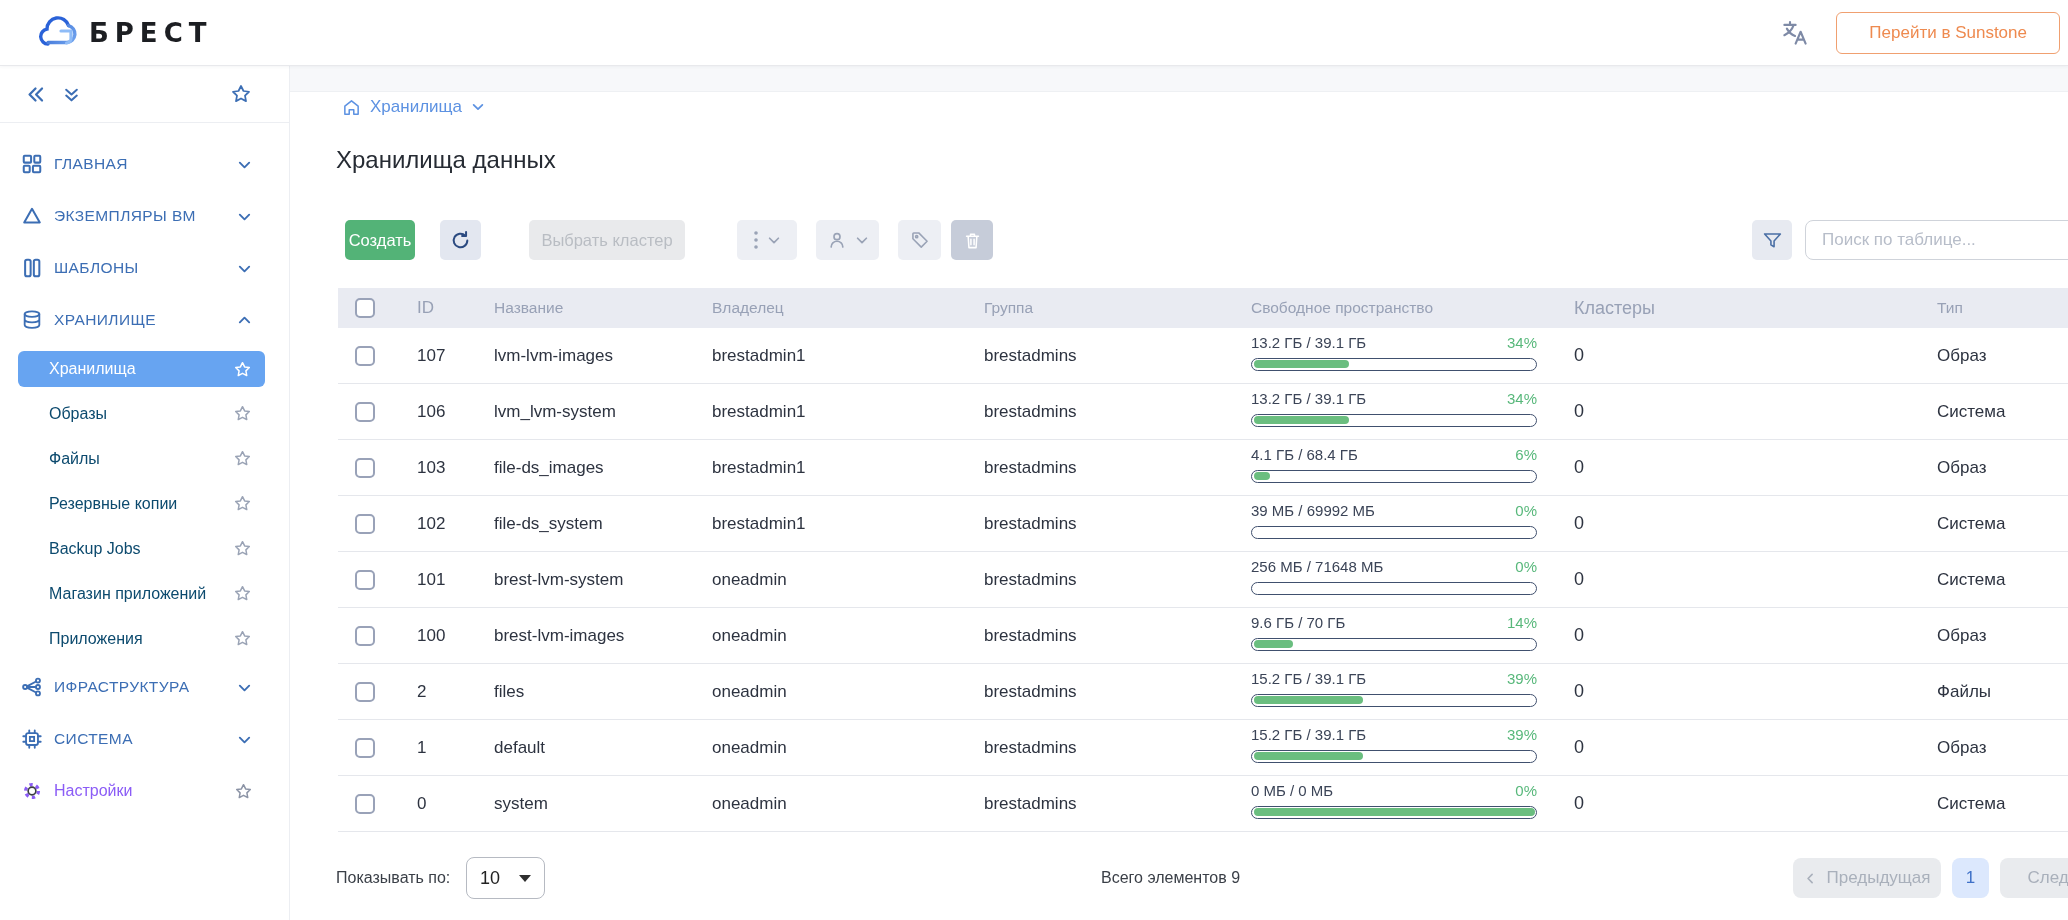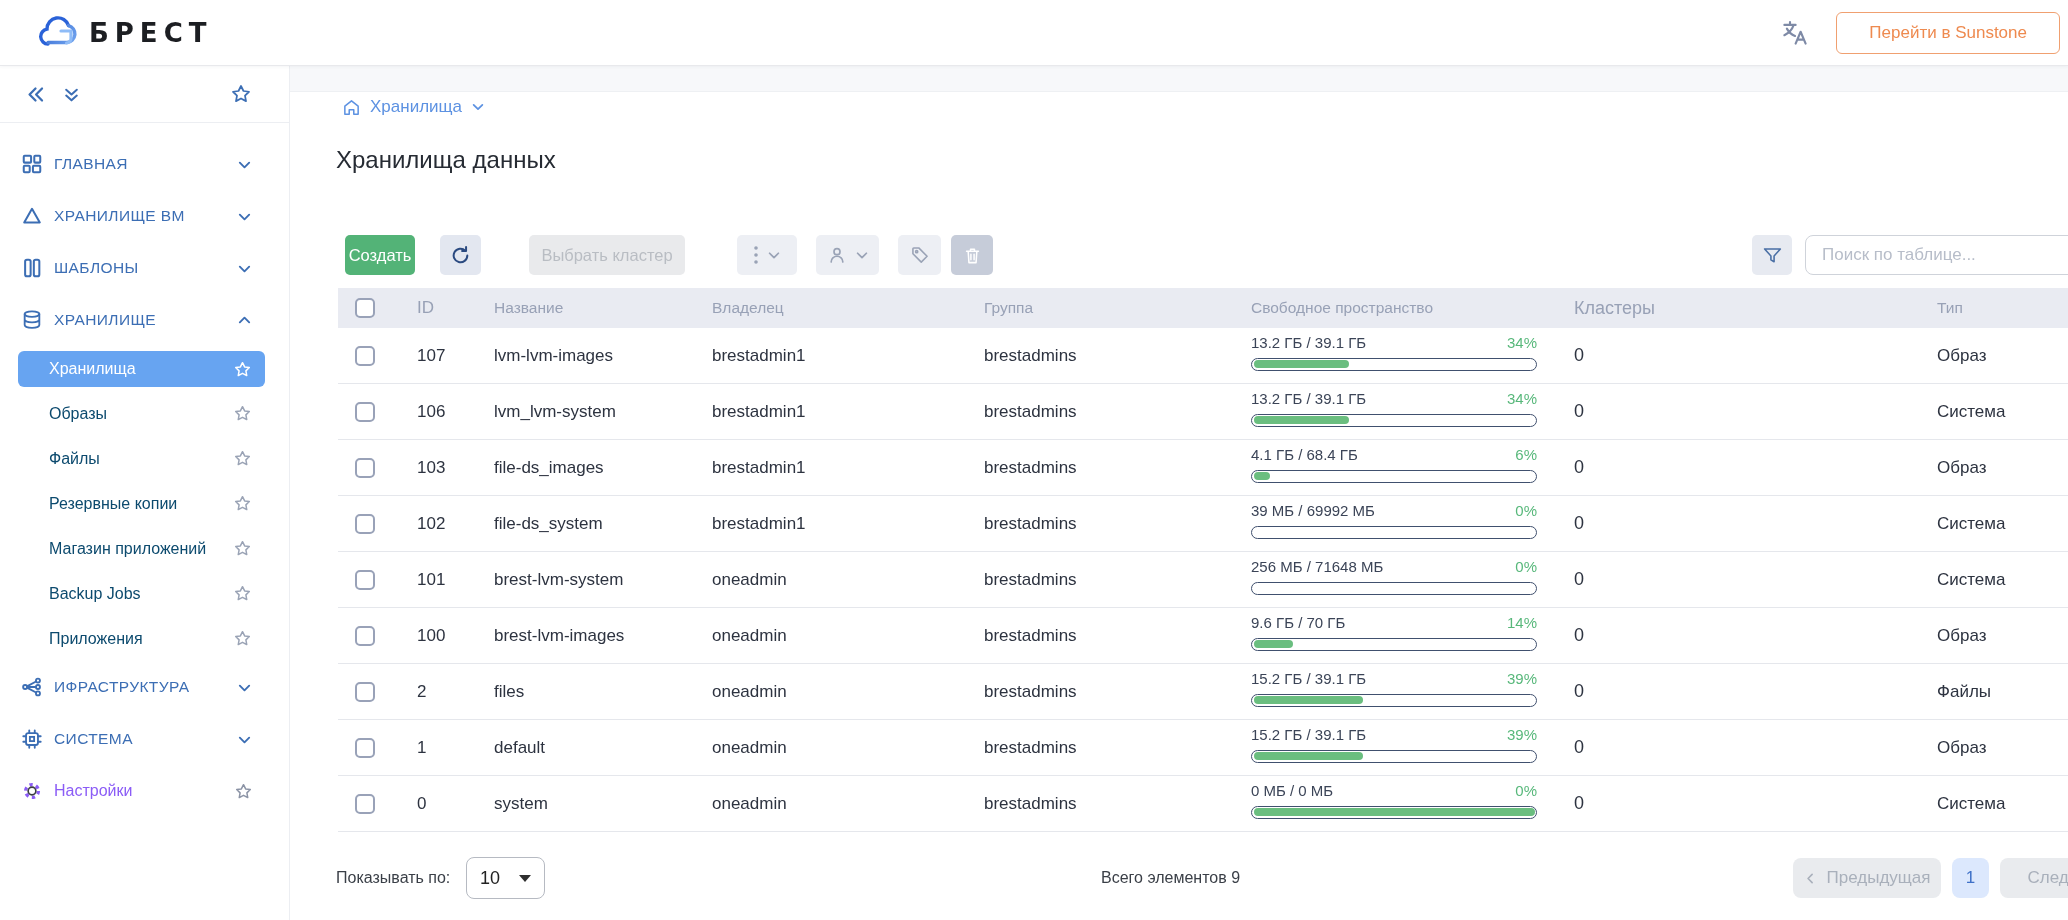--- a/index.html
+++ b/index.html
@@ -42,21 +42,21 @@
     background:#67a4f1; border-radius:6px; color:#fff; }
   .sub.active .star { color:#fff; }
 
   
   .main { position:absolute; left:290px; top:66px; right:0; bottom:0; background:#fff; }
   .topstrip { height:26px; background:#f7f8fa; border-bottom:1px solid #eef0f3; }
   .breadcrumb { position:absolute; left:52px; top:31px; display:flex; align-items:center;
     gap:9px; color:#5d92e2; font-size:17px; cursor:pointer; }
   .page-title { position:absolute; left:46px; top:80px; font-size:24px; font-weight:400; color:#262b33; }
 
-  .toolbar { position:absolute; left:46px; top:169px; right:0; height:40px; display:flex; align-items:center; }
+  .toolbar { position:absolute; left:46px; top:154px; right:0; height:40px; display:flex; align-items:center; }
   .btn { height:40px; border:none; border-radius:5px; display:flex; align-items:center;
     justify-content:center; cursor:pointer; font-family:"Liberation Sans", sans-serif; }
   .btn-create { margin-left:9px; width:70px; background:#53b377; color:#fff; font-size:16.5px; }
   .btn-refresh { margin-left:25px; width:41px; background:#e3e7f0; color:#2b4a80; }
   .btn-cluster { margin-left:48px; width:156px; background:#e9eaec; color:#b9bdc3; font-size:16.5px; cursor:default; }
   .btn-ghost { background:#edeff4; color:#9aa3b6; }
   .btn-kebab { margin-left:52px; width:60px; gap:8px; }
   .btn-person { margin-left:19px; width:63px; gap:8px; }
   .btn-tag { margin-left:19px; width:43px; }
   .btn-trash { margin-left:10px; width:42px; background:#c6ccd9; color:#fff; }
@@ -175,21 +175,21 @@
           </svg>
       </span>
     </div>
 
     <div class="m-item">
       <span class="ic">
         <svg width="22" height="22" viewBox="0 0 24 24" fill="none" stroke="currentColor" stroke-width="2.2" stroke-linejoin="round">
             <path d="M12 4.2L20.5 19h-17z"></path>
           </svg>
       </span>
-      <span class="lbl">ХРАНИЛИЩЕ ВМ</span>
+      <span class="lbl">ЭКЗЕМПЛЯРЫ ВМ</span>
       <span class="ic chev">
         <svg width="15" height="15" viewBox="0 0 16 16" fill="none" stroke="currentColor" stroke-width="2" stroke-linecap="round" stroke-linejoin="round">
             <path d="M3 6l5 5 5-5"></path>
           </svg>
       </span>
     </div>
 
     <div class="m-item">
       <span class="ic">
         <svg width="22" height="22" viewBox="0 0 24 24" fill="none" stroke="currentColor" stroke-width="2.2" stroke-linejoin="round">
@@ -250,30 +250,30 @@
     <div class="sub">
       <span>Резервные копии</span>
       <span class="ic star">
         <svg width="17" height="17" viewBox="0 0 16 16" fill="none" stroke="currentColor" stroke-width="1.4" stroke-linejoin="round">
             <path d="M8 1.6l2 4 4.4.6-3.2 3.1.8 4.4L8 11.6l-4 2.1.8-4.4L1.6 6.2 6 5.6z"></path>
           </svg>
       </span>
     </div>
 
     <div class="sub">
+      <span>Backup Jobs</span>
+      <span class="ic star">
+        <svg width="17" height="17" viewBox="0 0 16 16" fill="none" stroke="currentColor" stroke-width="1.4" stroke-linejoin="round">
+            <path d="M8 1.6l2 4 4.4.6-3.2 3.1.8 4.4L8 11.6l-4 2.1.8-4.4L1.6 6.2 6 5.6z"></path>
+          </svg>
+      </span>
+    </div>
+
+    <div class="sub">
       <span>Магазин приложений</span>
-      <span class="ic star">
-        <svg width="17" height="17" viewBox="0 0 16 16" fill="none" stroke="currentColor" stroke-width="1.4" stroke-linejoin="round">
-            <path d="M8 1.6l2 4 4.4.6-3.2 3.1.8 4.4L8 11.6l-4 2.1.8-4.4L1.6 6.2 6 5.6z"></path>
-          </svg>
-      </span>
-    </div>
-
-    <div class="sub">
-      <span>Backup Jobs</span>
       <span class="ic star">
         <svg width="17" height="17" viewBox="0 0 16 16" fill="none" stroke="currentColor" stroke-width="1.4" stroke-linejoin="round">
             <path d="M8 1.6l2 4 4.4.6-3.2 3.1.8 4.4L8 11.6l-4 2.1.8-4.4L1.6 6.2 6 5.6z"></path>
           </svg>
       </span>
     </div>
 
     <div class="sub">
       <span>Приложения</span>
       <span class="ic star">

